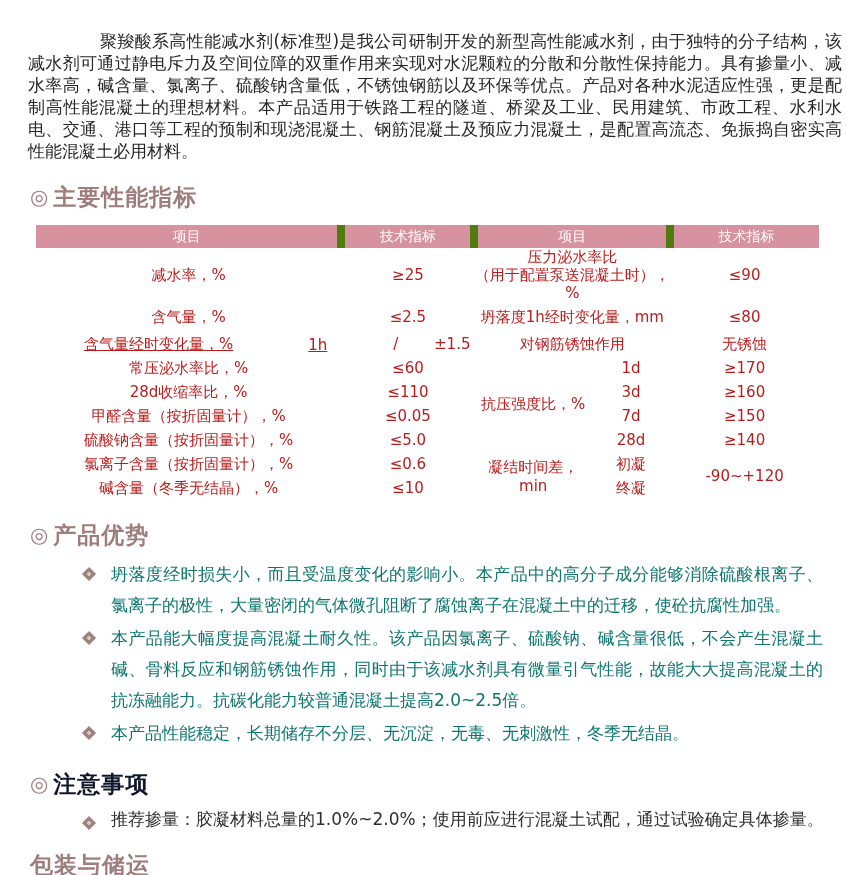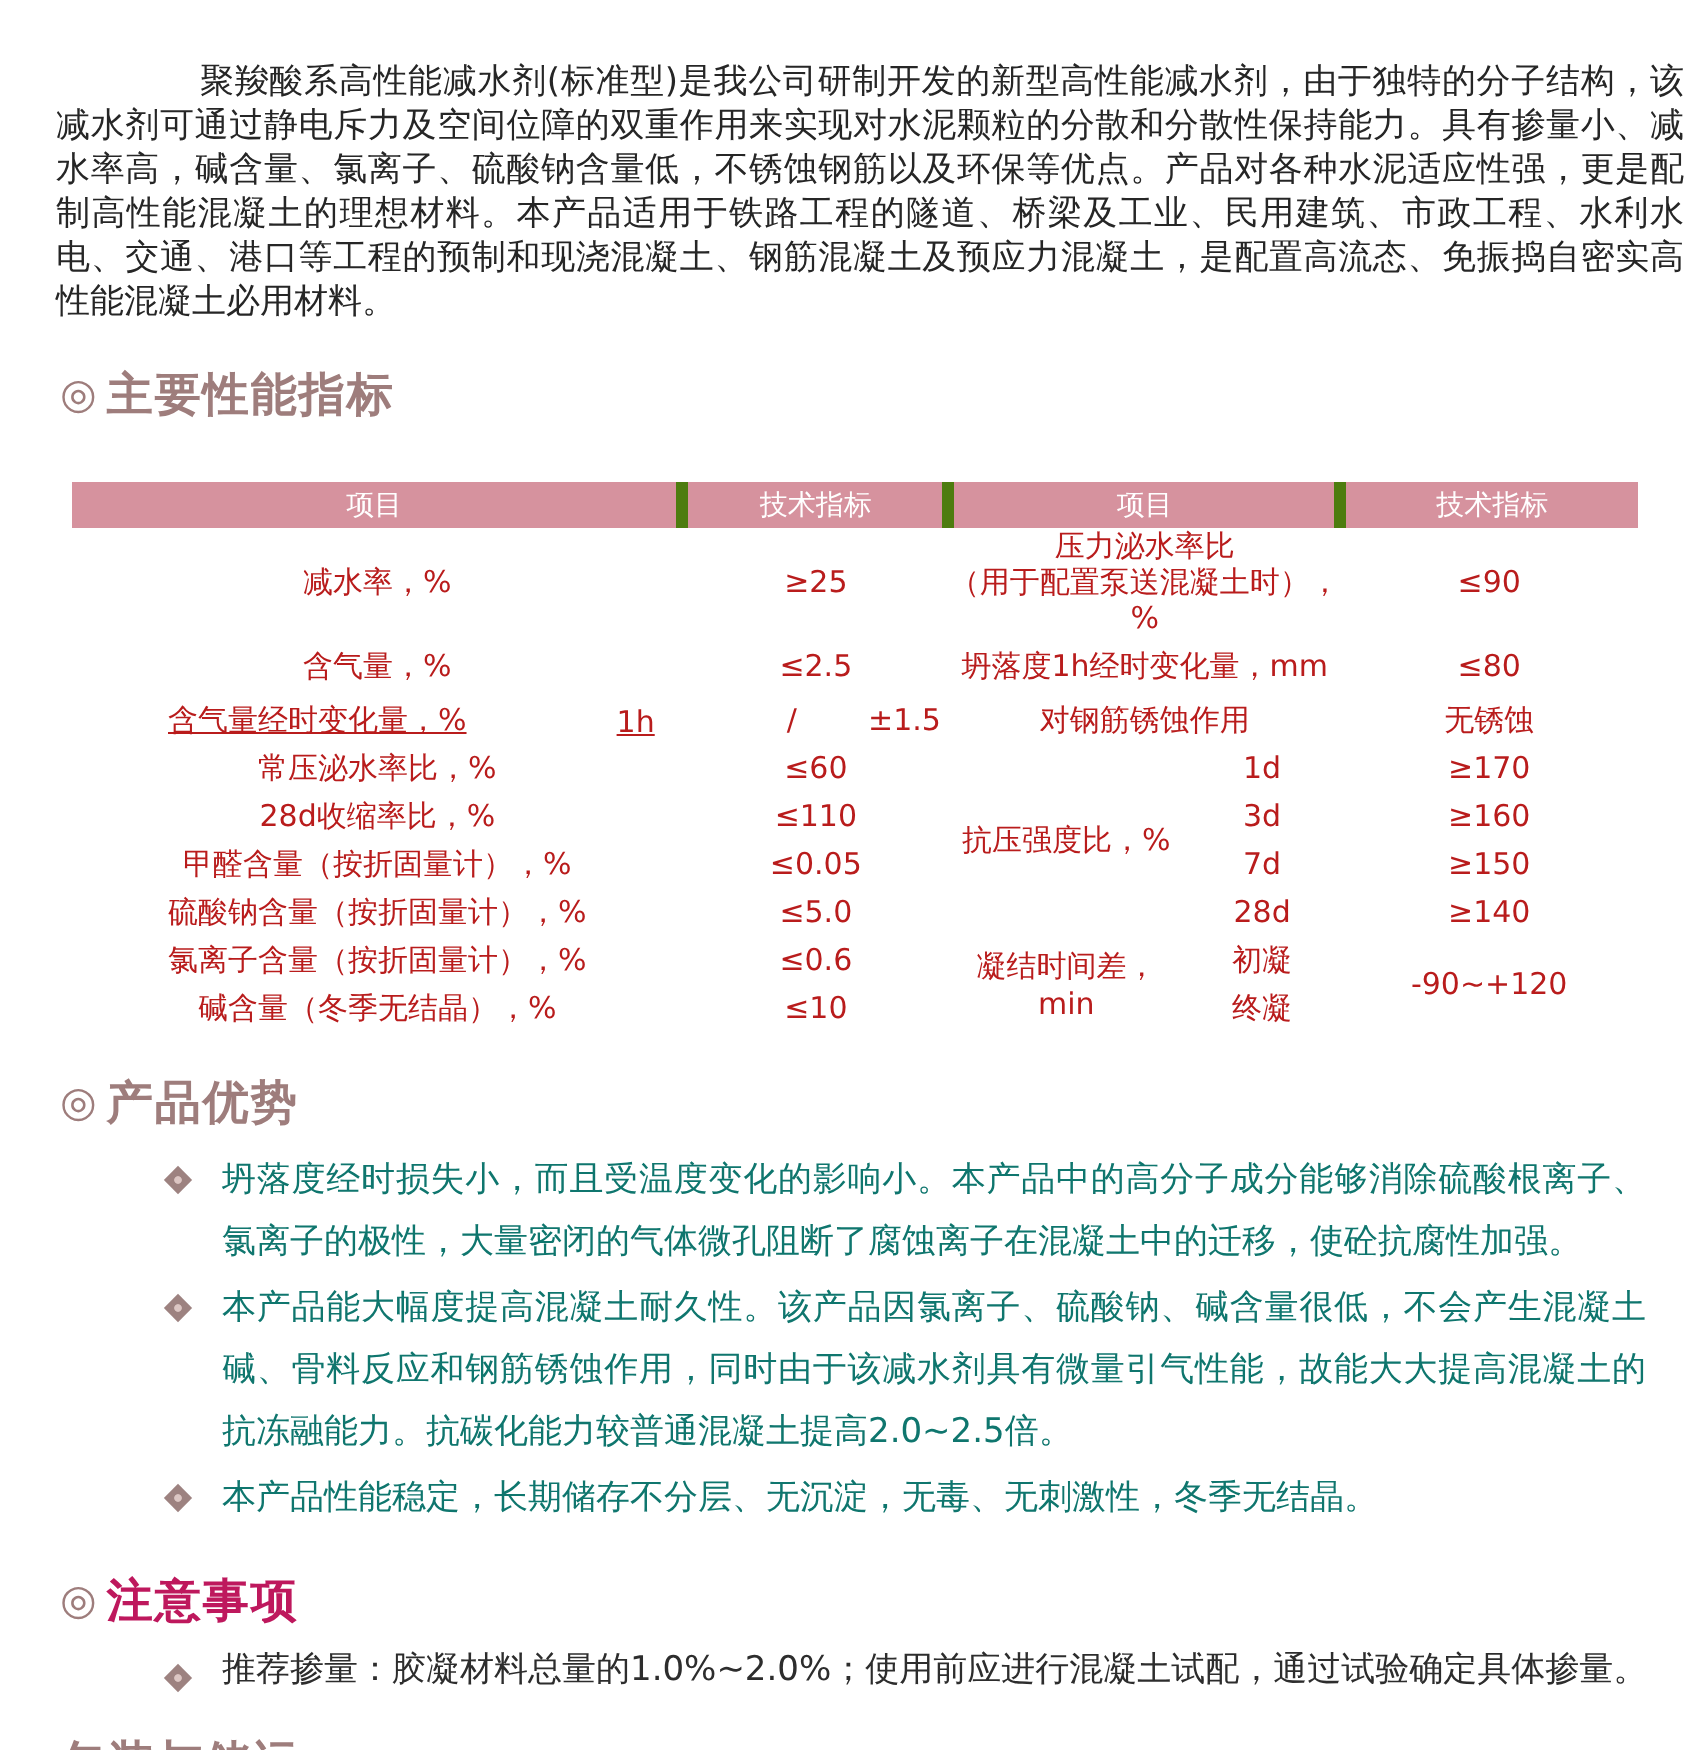--- a/index.html
+++ b/index.html
@@ -29,41 +29,41 @@
     font-weight:bold;
     color:#9e7d7c;
     letter-spacing:1px;
   }
   .section-heading .marker{
     font-weight:normal;
     font-size:21px;
     margin-right:4px;
     line-height:1;
   }
-  .heading-gray{color:#be185d;}
+  .heading-gray{color:#0f172a;}
   
   table.perf{
     width:783px;
-    margin:28px 0 0 36px;
+    margin:12px 0 0 36px;
     border-collapse:collapse;
     table-layout:fixed;
   }
   table.perf col.c1{width:39%;}
   table.perf col.c2{width:17%;}
   table.perf col.c3a{width:15%;}
   table.perf col.c3b{width:10%;}
   table.perf col.c4{width:19%;}
   table.perf thead th{
     background:#d6929e;
     color:#fff;
     font-weight:normal;
     font-size:14px;
     height:23px;
     padding:0;
-    border-left:6px solid #4d7c0f;
+    border-left:8px solid #4d7c0f;
   }
   table.perf thead th:first-child{border-left:none;}
   table.perf td{
     text-align:center;
     vertical-align:middle;
     font-size:15px;
     color:#b91c1c;
     padding:0;
     height:24px;
   }

